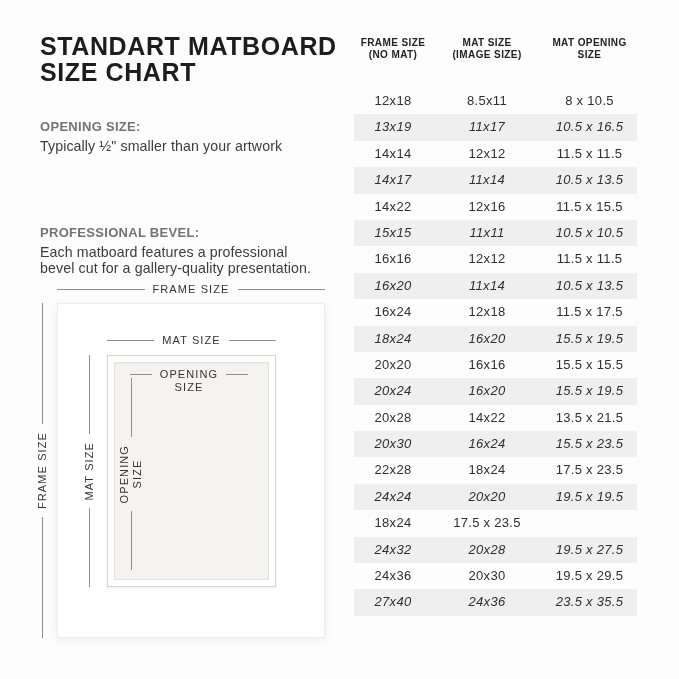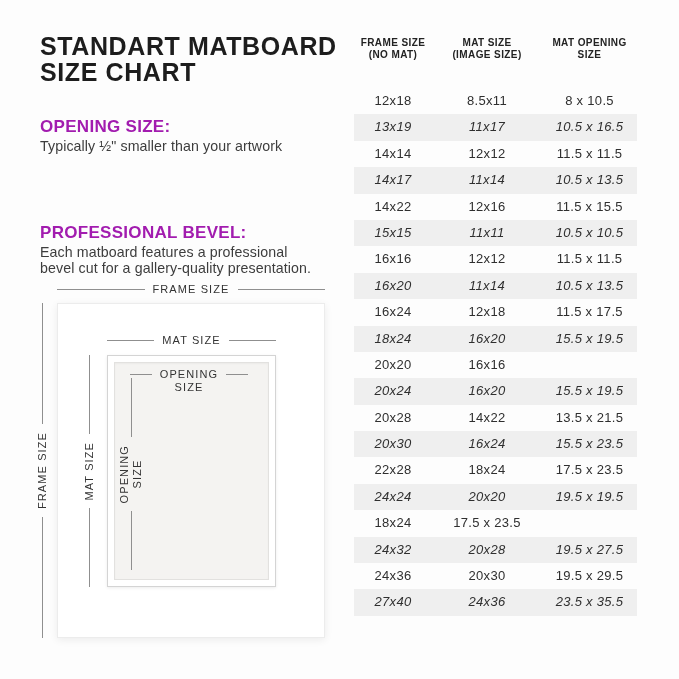--- a/index.html
+++ b/index.html
@@ -20,21 +20,21 @@
   .title{
     position:absolute;left:40px;top:33px;
     font-size:25px;line-height:26px;font-weight:700;letter-spacing:0.6px;
     color:var(--ink);
   }
   .title span{display:block;}
   .section{position:absolute;left:40px;width:300px;}
   #sec-opening{top:118px;}
   #sec-bevel{top:188px;margin-top:36px;}
   .section h3{
-    margin:0 0 3px 0;font-size:17px;font-weight:700;letter-spacing:0.3px;color:#a21caf;
+    margin:0 0 3px 0;font-size:13px;font-weight:700;letter-spacing:0.3px;color:#737373;
     line-height:18px;
   }
   .section .bline{display:block;font-size:14.2px;line-height:15.5px;color:var(--body-ink);letter-spacing:0.1px;}
   
   .rect{position:absolute;box-sizing:border-box;}
   #frame-rect{
     left:57px;top:303px;width:268px;height:335px;background:#ffffff;
     border:1px solid #ececec;box-shadow:0 2px 8px rgba(0,0,0,0.07);
   }
   #mat-rect{
@@ -216,20 +216,21 @@
         <span class="tcell">11.5 x 17.5</span>
       </div>
       <div class="trow tgrid striped">
         <span class="tcell">18x24</span>
         <span class="tcell">16x20</span>
         <span class="tcell">15.5 x 19.5</span>
       </div>
       <div class="trow tgrid">
         <span class="tcell">20x20</span>
         <span class="tcell">16x16</span>
+        <span class="tcell">15.5 x 15.5</span>
       </div>
       <div class="trow tgrid striped">
         <span class="tcell">20x24</span>
         <span class="tcell">16x20</span>
         <span class="tcell">15.5 x 19.5</span>
       </div>
       <div class="trow tgrid">
         <span class="tcell">20x28</span>
         <span class="tcell">14x22</span>
         <span class="tcell">13.5 x 21.5</span>

